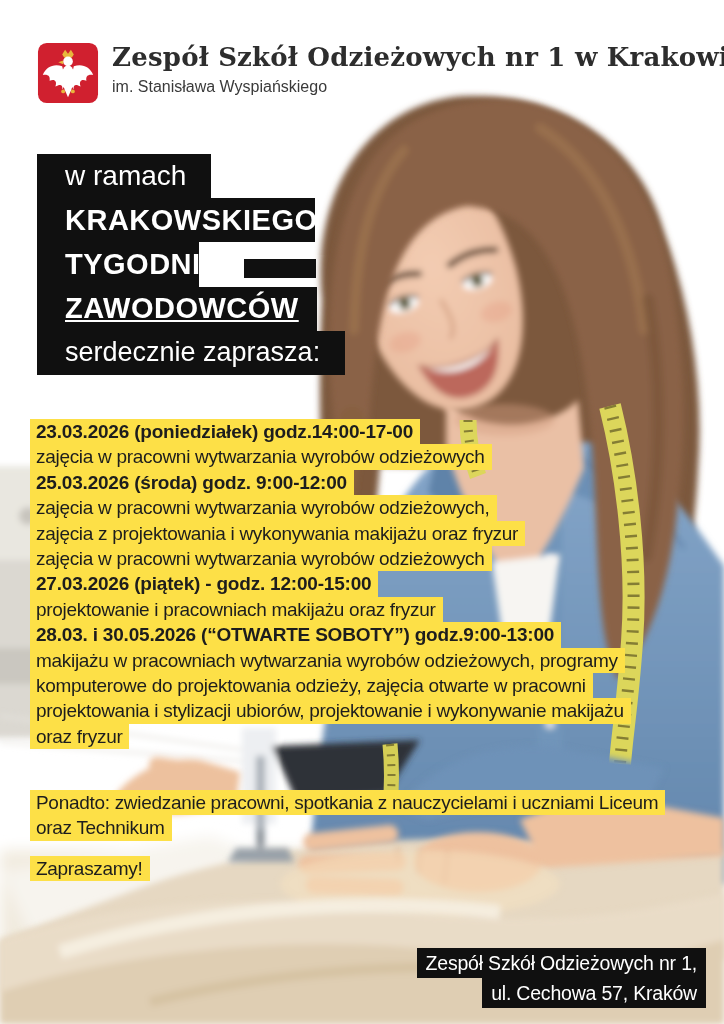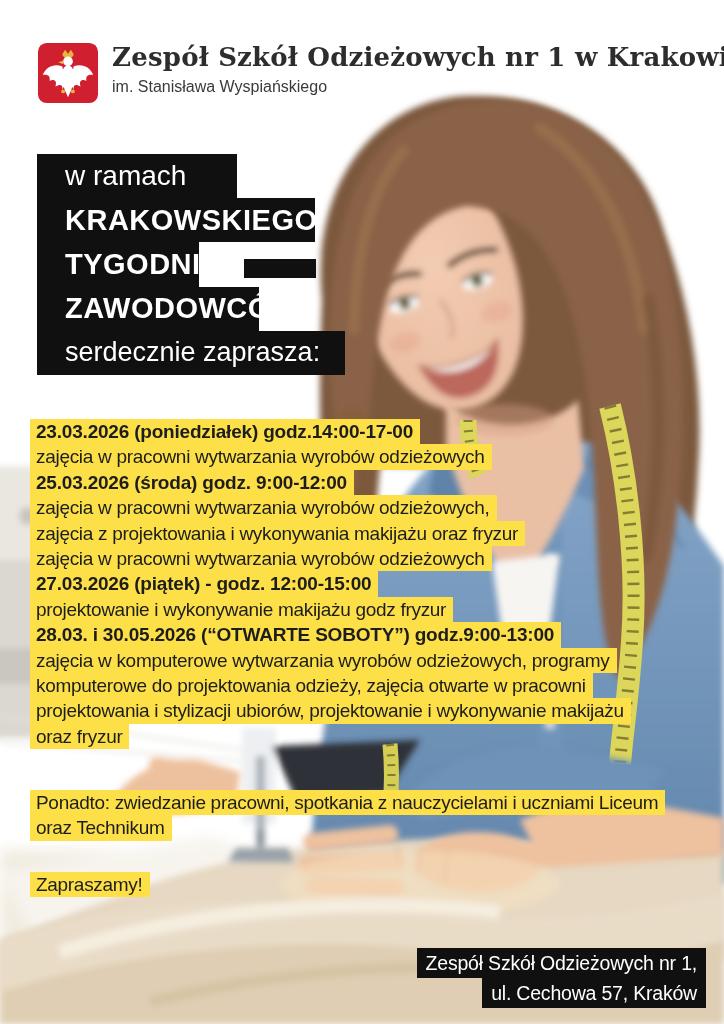--- a/index.html
+++ b/index.html
@@ -17,37 +17,37 @@
     font-size:26px; line-height:1.2; color:#2d2d2d; letter-spacing:0.2px; white-space:nowrap;
   }
   .patron { margin-top:5px; font-size:16px; color:#3a3a3a; }
 
   
   .invite { position:absolute; left:37px; top:154px; z-index:3; color:#fff; }
   .invite .row {
     background:var(--box_black,#101010); height:44.2px; display:flex; align-items:center;
     padding-left:28px; box-sizing:border-box; white-space:nowrap;
   }
-  .invite .r1 { width:200px; font-size:28px; }
+  .invite .r1 { width:174px; font-size:28px; }
   .invite .r2 { width:278px; font-size:29px; font-weight:bold; letter-spacing:0.5px; }
   .invite .r3 { width:162px; font-size:29px; font-weight:bold; letter-spacing:0.5px; }
-  .invite .r4 { width:222px; font-size:29px; font-weight:bold; letter-spacing:0.5px; }
+  .invite .r4 { width:280px; font-size:29px; font-weight:bold; letter-spacing:0.5px;text-decoration:underline; }
   .invite .r5 { width:308px; font-size:27px; }
   .invite .tab { position:absolute; left:207px; top:105px; width:72px; height:19px; background:var(--box_black,#101010); }
 
   
   .content { position:absolute; left:30px; top:419px; z-index:3; color:var(--text_dark,#1d1d1d); }
   .line { height:25.4px; white-space:nowrap; }
   .hl {
     display:inline-block; height:25.4px; line-height:25.4px; background:#fde047;
     padding:0 7px 0 6px; font-size:19px; letter-spacing:-0.3px;
   }
   .bold .hl { font-weight:bold; letter-spacing:-0.2px; }
   .extra { margin-top:41px; }
-  .closing { margin-top:31px; }
+  .closing { margin-top:15px; }
 
   
   .address { position:absolute; right:18px; top:924px; z-index:3;margin-top:24px; }
   .address .aline { text-align:right; height:30px; }
   .address .bl {
     display:inline-block; background:var(--box_black,#101010); color:#fff;
     height:30px; line-height:30px; padding:0 9px; font-size:19.5px; letter-spacing:-0.2px; white-space:nowrap;
   }
 </style>
 </head>
@@ -241,25 +241,25 @@
 
         <div class="line"><span class="hl">zajęcia w pracowni wytwarzania wyrobów odzieżowych,</span></div>
 
         <div class="line"><span class="hl">zajęcia z projektowania i wykonywania makijażu oraz fryzur</span></div>
 
 
         <div class="line"><span class="hl">zajęcia w pracowni wytwarzania wyrobów odzieżowych</span></div>
 
         <div class="line bold"><span class="hl">27.03.2026 (piątek) - godz. 12:00-15:00</span></div>
 
-        <div class="line"><span class="hl">projektowanie i wykonywanie makijażu godz fryzur</span></div>
+        <div class="line"><span class="hl">projektowanie i pracowniach makijażu oraz fryzur</span></div>
 
         <div class="line bold"><span class="hl">28.03. i 30.05.2026 (“OTWARTE SOBOTY”) godz.9:00-13:00</span></div>
 
-        <div class="line"><span class="hl">zajęcia w komputerowe wytwarzania wyrobów odzieżowych, programy</span></div>
+        <div class="line"><span class="hl">makijażu w pracowniach wytwarzania wyrobów odzieżowych, programy</span></div>
 
         <div class="line"><span class="hl">komputerowe do projektowania odzieży, zajęcia otwarte w pracowni</span></div>
 
         <div class="line"><span class="hl">projektowania i stylizacji ubiorów, projektowanie i wykonywanie makijażu</span></div>
 
         <div class="line"><span class="hl">oraz fryzur</span></div>
       </div>
     <div class="extra">
 
         <div class="line"><span class="hl">Ponadto: zwiedzanie pracowni, spotkania z nauczycielami i uczniami Liceum</span></div>

